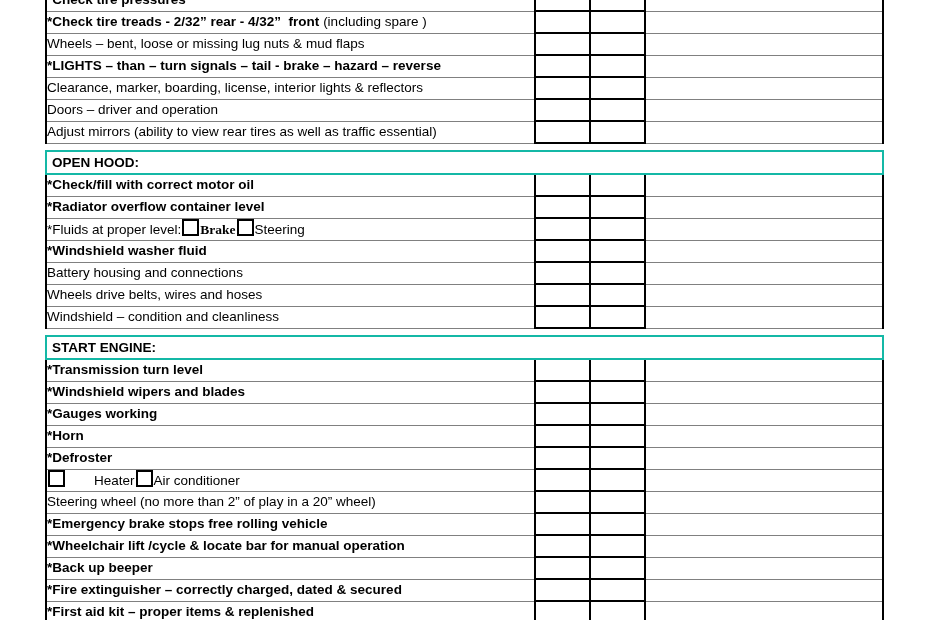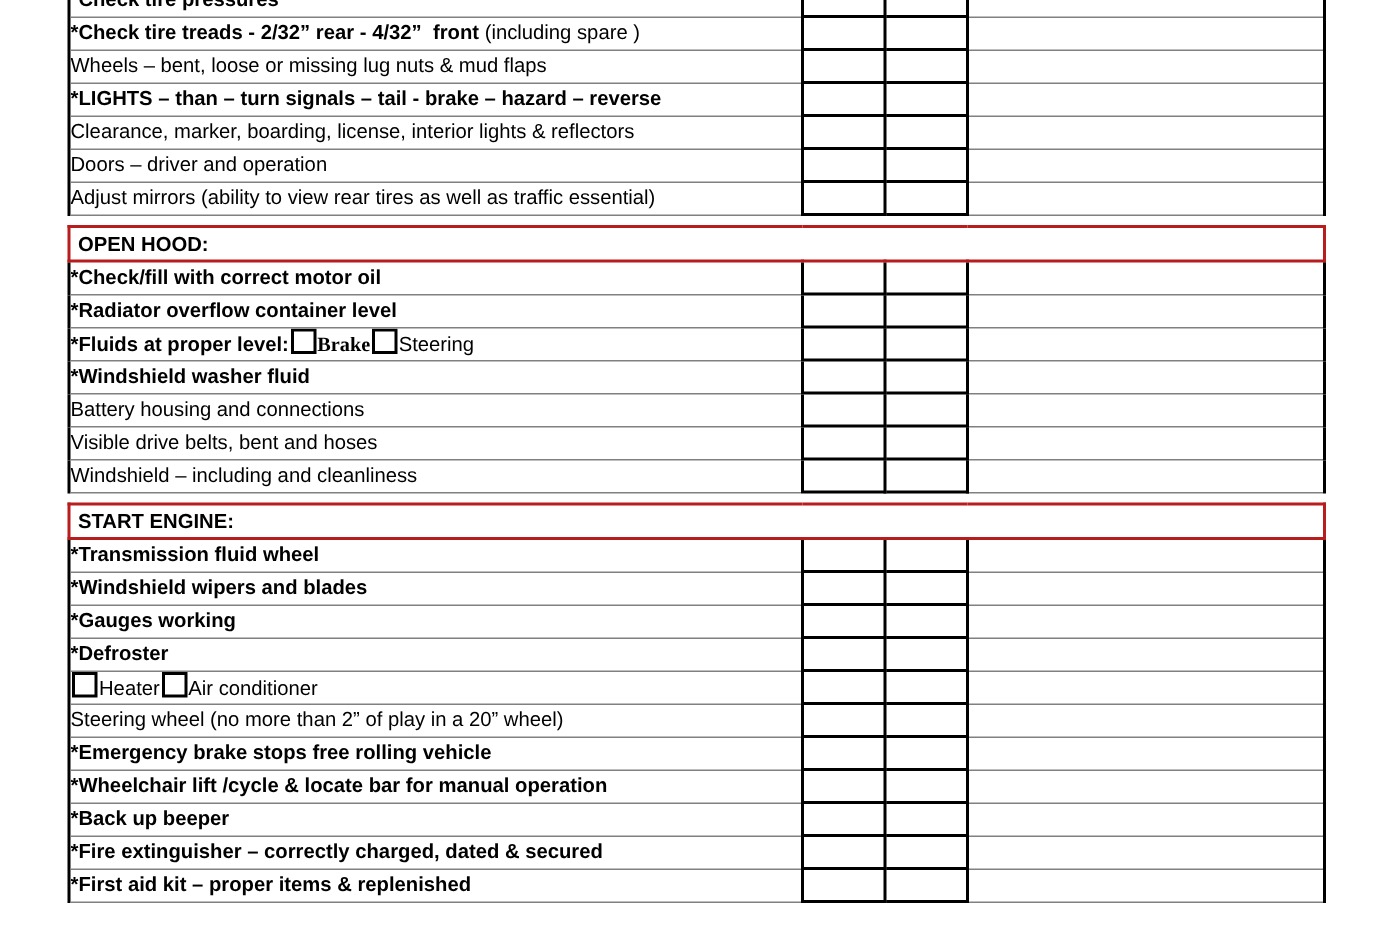--- a/index.html
+++ b/index.html
@@ -73,21 +73,21 @@
     border-bottom: 1px solid #808080;
     border-left: 2px solid #000;
     border-right: 2px solid #000;
     background: #ffffff;
   }
 
   
   tr.section td {
     height: 21px;
     line-height: 21px;
-    border: 2px solid #b91c1c;
+    border: 2px solid #14b8a6;
     border-left-width: 2px;
     border-right-width: 2px;
     padding-left: 5px;
     font-size: 13.5px;
     font-weight: bold;
     background: #ffffff;
   }
   
   tr.gutter td {
     height: 6px;
@@ -175,81 +175,87 @@
           <td class="cell-box"></td>
           <td class="cell-notes"></td>
         </tr>
         <tr class="item">
           <td class="cell-item bold">*Radiator overflow container level</td>
           <td class="cell-box"></td>
           <td class="cell-box"></td>
           <td class="cell-notes"></td>
         </tr>
         <tr class="item">
-          <td class="cell-item bold"><span class="lbl-seg" style="font-weight: bold;">*Fluids at proper level:</span><span class="tickbox"></span><span class="lbl-seg" style="font-weight: bold; font-family: Liberation Serif, serif;">Brake</span><span class="tickbox"></span><span class="lbl-seg" style="font-weight: normal;">Steering</span></td>
+          <td class="cell-item bold"><span class="lbl-seg" style="font-weight: normal;">*Fluids at proper level:</span><span class="tickbox"></span><span class="lbl-seg" style="font-weight: bold; font-family: Liberation Serif, serif;">Brake</span><span class="tickbox"></span><span class="lbl-seg" style="font-weight: normal;">Steering</span></td>
           <td class="cell-box"></td>
           <td class="cell-box"></td>
           <td class="cell-notes"></td>
         </tr>
         <tr class="item">
           <td class="cell-item bold">*Windshield washer fluid</td>
           <td class="cell-box"></td>
           <td class="cell-box"></td>
           <td class="cell-notes"></td>
         </tr>
         <tr class="item">
           <td class="cell-item">Battery housing and connections</td>
           <td class="cell-box"></td>
           <td class="cell-box"></td>
           <td class="cell-notes"></td>
         </tr>
         <tr class="item">
-          <td class="cell-item">Visible drive belts, bent and hoses</td>
-          <td class="cell-box"></td>
-          <td class="cell-box"></td>
-          <td class="cell-notes"></td>
-        </tr>
-        <tr class="item">
-          <td class="cell-item">Windshield – including and cleanliness</td>
+          <td class="cell-item">Wheels drive belts, wires and hoses</td>
+          <td class="cell-box"></td>
+          <td class="cell-box"></td>
+          <td class="cell-notes"></td>
+        </tr>
+        <tr class="item">
+          <td class="cell-item">Windshield – condition and cleanliness</td>
           <td class="cell-box"></td>
           <td class="cell-box"></td>
           <td class="cell-notes"></td>
         </tr>
         <tr class="gutter">
           <td colspan="4"></td>
         </tr>
         <tr class="section">
           <td colspan="4">START ENGINE:</td>
         </tr>
         <tr class="item">
-          <td class="cell-item bold">*Transmission fluid wheel</td>
+          <td class="cell-item bold">*Transmission turn level</td>
           <td class="cell-box"></td>
           <td class="cell-box"></td>
           <td class="cell-notes"></td>
         </tr>
         <tr class="item">
           <td class="cell-item bold">*Windshield wipers and blades</td>
           <td class="cell-box"></td>
           <td class="cell-box"></td>
           <td class="cell-notes"></td>
         </tr>
         <tr class="item">
           <td class="cell-item bold">*Gauges working</td>
           <td class="cell-box"></td>
           <td class="cell-box"></td>
           <td class="cell-notes"></td>
         </tr>
         <tr class="item">
+          <td class="cell-item bold">*Horn</td>
+          <td class="cell-box"></td>
+          <td class="cell-box"></td>
+          <td class="cell-notes"></td>
+        </tr>
+        <tr class="item">
           <td class="cell-item bold">*Defroster</td>
           <td class="cell-box"></td>
           <td class="cell-box"></td>
           <td class="cell-notes"></td>
         </tr>
         <tr class="item">
-          <td class="cell-item"><span class="tickbox"></span><span class="lbl-seg" style="font-weight: normal;">Heater</span><span class="tickbox"></span><span class="lbl-seg" style="font-weight: normal;">Air conditioner</span></td>
+          <td class="cell-item"><span class="tickbox"></span><span class="lbl-seg" style="font-weight: normal; padding-left: 28px;">Heater</span><span class="tickbox"></span><span class="lbl-seg" style="font-weight: normal;">Air conditioner</span></td>
           <td class="cell-box"></td>
           <td class="cell-box"></td>
           <td class="cell-notes"></td>
         </tr>
         <tr class="item">
           <td class="cell-item">Steering wheel (no more than 2” of play in a 20” wheel)</td>
           <td class="cell-box"></td>
           <td class="cell-box"></td>
           <td class="cell-notes"></td>
         </tr>

